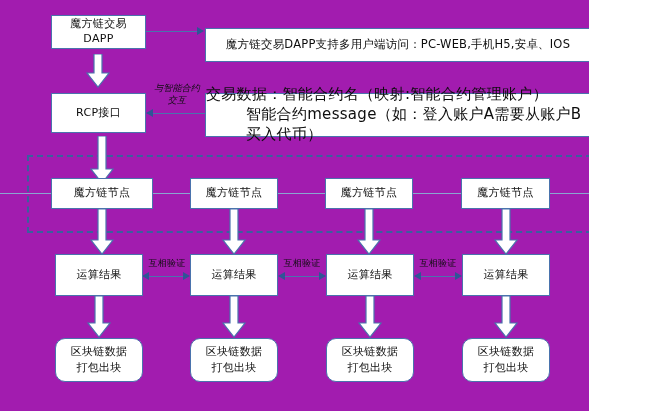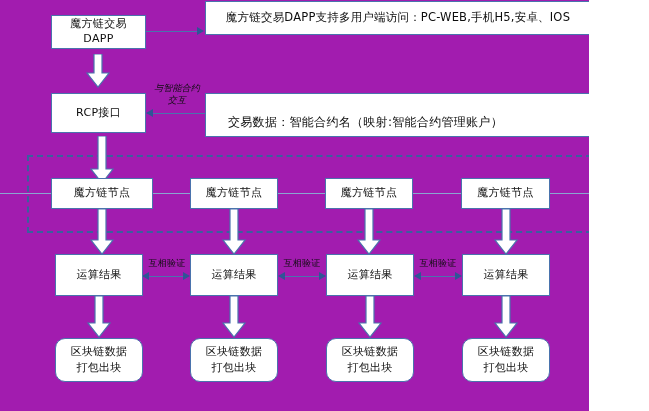--- a/index.html
+++ b/index.html
@@ -31,22 +31,22 @@
     z-index:4;
   }
   .box.two-line{line-height:1.45;border-radius:10px;}
   .wide-box{
     font-size:11.5px;
     letter-spacing:0.2px;
   }
   .detail-box{
     justify-content:flex-start;
     text-align:left;
-    padding-left:22px;
-    font-size:12px;
+    padding-left:0;
+    font-size:15px;
   }
   .detail-box .ln2{padding-left:40px;display:block;}
   
   .hline{
     position:absolute;
     height:0;
     border-top:1.6px solid #8aa6d0;
     z-index:1;
   }
   
@@ -100,39 +100,40 @@
 <body>
 
 <div id="canvas">
 
   <div class="box" style="left:51px;top:15px;width:95px;height:34px;">魔方链交易
 DAPP</div>
 
   <div class="arrow-line" style="left:146px;top:31px;width:52px;"></div>
   <div class="arrow-head right" style="left:197px;top:27px;"></div>
 
-  <div class="box wide-box" style="left:205px;top:1px;width:386px;height:34px;">魔方链交易DAPP支持多用户端访问：PC-WEB,手机H5,安卓、IOS</div>
+  <div class="box wide-box" style="left:205px;top:28px;width:386px;height:34px;">魔方链交易DAPP支持多用户端访问：PC-WEB,手机H5,安卓、IOS</div>
 
   <div class="block-arrow" style="left:86px;top:54px;">
     <svg width="24" height="34" viewBox="0 0 24 34">
       <polygon points="8,0 16,0 16,19 23,19 12,33 1,19 8,19" fill="#ffffff" stroke="#4a73ad" stroke-width="1.2"></polygon>
     </svg>
   </div>
 
   <div class="box" style="left:51px;top:93px;width:95px;height:40px;">RCP接口</div>
 
   <div class="edge-label" style="left:148px;top:83px;width:58px;font-style:italic;">与智能合约
 交互</div>
 
   <div class="arrow-line" style="left:153px;top:113px;width:52px;"></div>
   <div class="arrow-head left" style="left:146px;top:109px;"></div>
 
   <div class="box detail-box" style="left:205px;top:93px;width:386px;height:44px;">
     <div>
       <span>交易数据：智能合约名（映射:智能合约管理账户）</span>
+      <span class="ln2">智能合约message（如：登入账户A需要从账户B买入代币）</span>
     </div>
   </div>
 
   <div class="block-arrow" style="left:90px;top:136px;">
     <svg width="24" height="48" viewBox="0 0 24 48">
       <polygon points="8,0 16,0 16,33 23,33 12,47 1,33 8,33" fill="#ffffff" stroke="#4a73ad" stroke-width="1.2"></polygon>
     </svg>
   </div>
 
   <div class="dashed-region" style="left:27px;top:155px;width:565px;height:78px;"></div>

